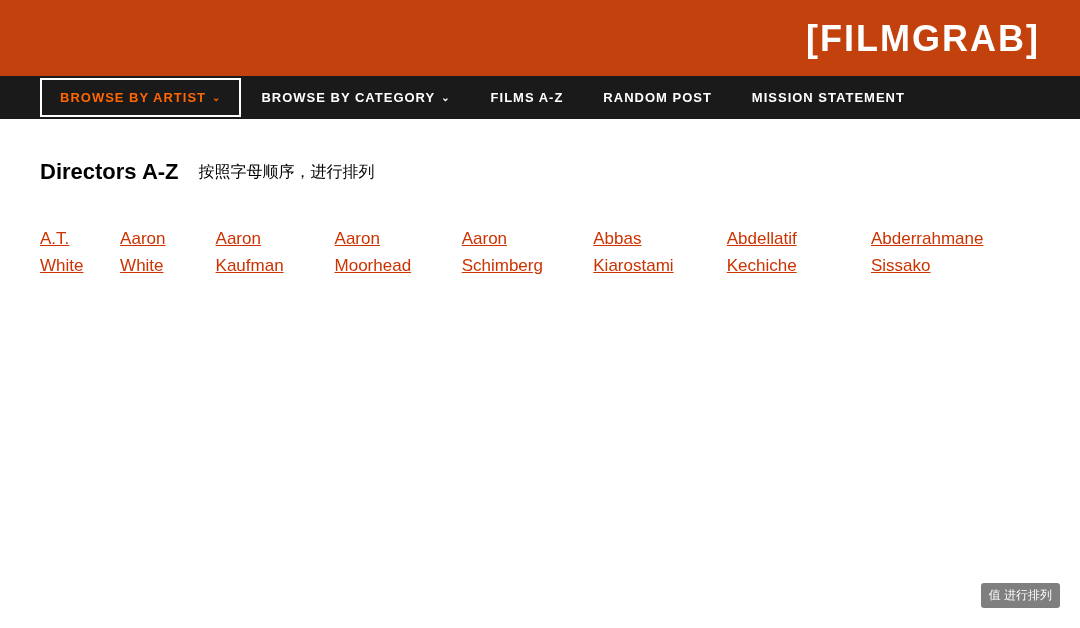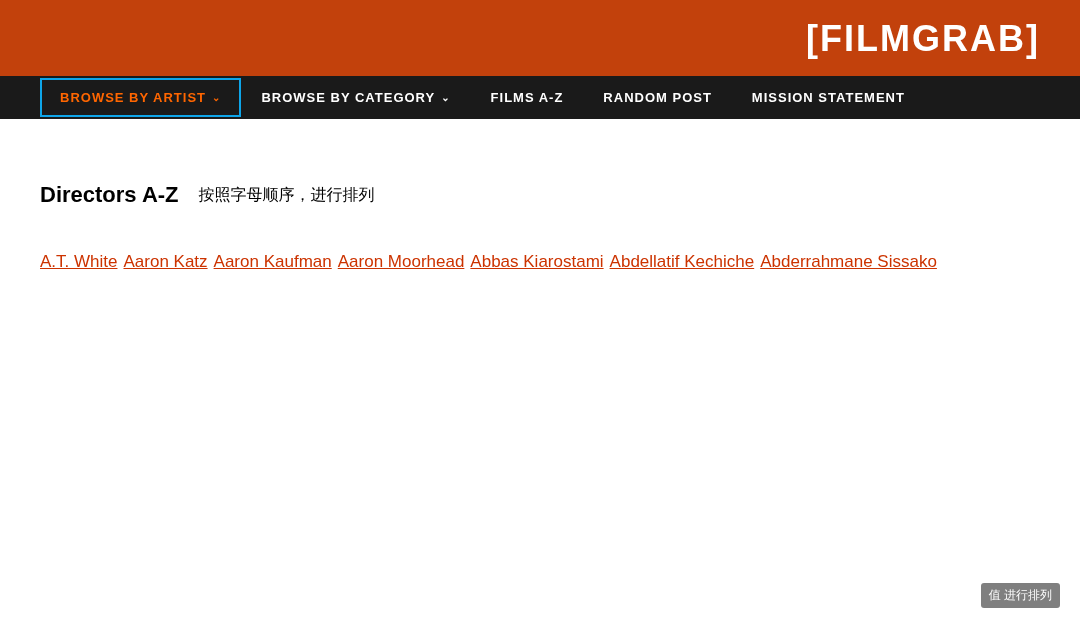--- a/index.html
+++ b/index.html
@@ -52,41 +52,40 @@
       cursor: pointer;
       text-transform: uppercase;
       white-space: nowrap;
       display: flex;
       align-items: center;
       gap: 6px;
       text-decoration: none;
     }
 
     .nav-item.active {
-      border: 2px solid #0ea5e9;
+      border: 2px solid #ffffff;
       color: #ff6600;
       padding: 10px 18px;
     }
 
     .nav-item .chevron {
       font-size: 10px;
     }
 
     
     .main-content {
       background: #ffffff;
       padding: 40px 40px 40px 40px;
     }
 
     .section-header {
       display: flex;
       align-items: center;
       gap: 20px;
       margin-bottom: 40px;
-      margin-top: 23px;
     }
 
     .section-title {
       font-size: 22px;
       font-weight: bold;
       color: #000000;
     }
 
     .section-subtitle {
       font-size: 16px;
@@ -150,23 +149,24 @@
 
 <div class="main-content">
 
   <div class="section-header">
     <h1 class="section-title">Directors A-Z</h1>
     <span class="section-subtitle">按照字母顺序，进行排列</span>
   </div>
 
   <div class="directors-list">
     <a class="director-link">A.T. White</a>
-    <a class="director-link">Aaron Katz</a>
+    <a class="director-link">Aaron White</a>
     <a class="director-link">Aaron Kaufman</a>
     <a class="director-link">Aaron Moorhead</a>
+    <a class="director-link">Aaron Schimberg</a>
     <a class="director-link">Abbas Kiarostami</a>
     <a class="director-link">Abdellatif Kechiche</a>
     <a class="director-link">Abderrahmane Sissako</a>
   </div>
 </div>
 
 <div class="watermark">
   <span>值 进行排列</span>
 </div>
 

